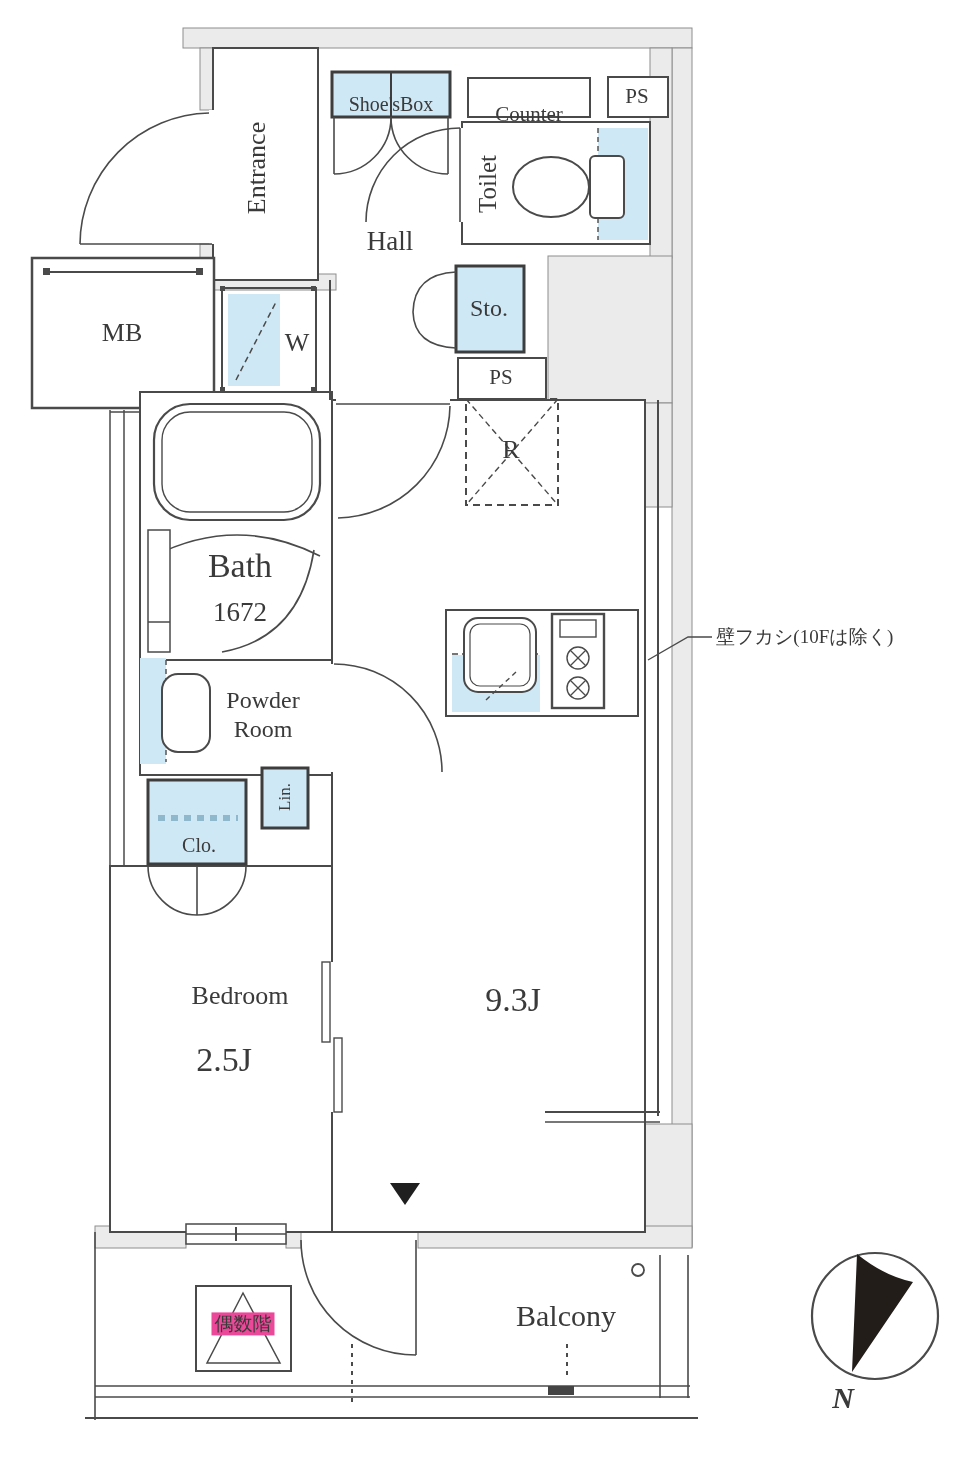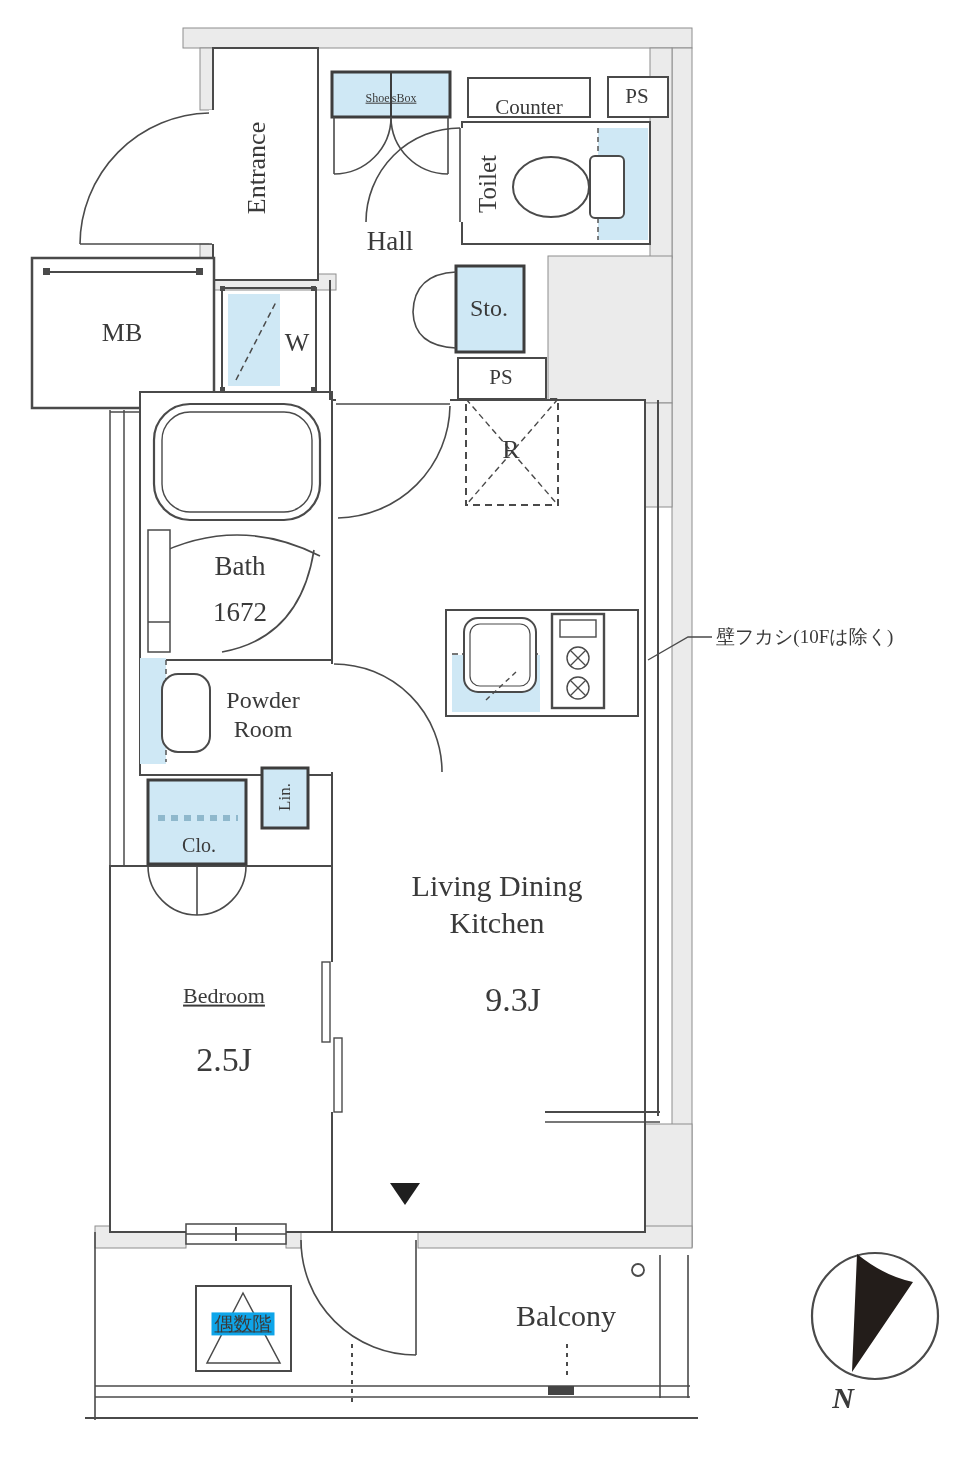--- a/index.html
+++ b/index.html
@@ -4,21 +4,21 @@
 <style>
   html,body{margin:0;padding:0;background:#fff;}
   #plan{position:relative;width:960px;height:1474px;background:#ffffff;overflow:hidden;
         font-family:"Liberation Serif","DejaVu Serif",serif;color:#323232;}
   #plan svg{position:absolute;left:0;top:0;}
   .lbl{position:absolute;transform:translate(-50%,-50%);white-space:nowrap;
        text-align:center;line-height:1.22;color:#3a3a3a;}
   .lbl.v{transform:translate(-50%,-50%) rotate(-90deg);}
   .lbl.wrap{white-space:normal;}
   .lbl.leftalign{transform:translate(0,-50%);text-align:center;}
-  .lbl.whitebg{background:#0ea5e9;padding:0 3px;text-decoration:underline;}
+  .lbl.whitebg{background:#ec4899;padding:0 3px;}
   .lbl.compassN{font-weight:bold;font-style:italic;}
 </style>
 </head>
 <body>
 
 <div id="plan">
 <svg width="960" height="1474" viewBox="0 0 960 1474">
 
   <g fill="#ebebeb" stroke="#8e8e8e" stroke-width="1">
     <rect x="183" y="28" width="509" height="20"></rect>
@@ -218,36 +218,35 @@
 
   <polyline points="648,660 688,637 712,637" fill="none" stroke="#4a4a4a" stroke-width="1.4"></polyline>
 
   <g>
     <circle cx="875" cy="1316" r="63" fill="#ffffff" stroke="#4a4a4a" stroke-width="2.2"></circle>
     <path d="M852,1372 L857,1254 Q884,1276 913,1282 Z" fill="#231d1a"></path>
   </g>
 </svg>
 
   <div class="lbl v" style="left:257px;top:168px;font-size:26px;">Entrance</div>
-  <div class="lbl" style="left:391px;top:98px;font-size:12px;text-decoration:underline;">Shoe'sBox</div>
-  <div class="lbl" style="left:529px;top:108px;font-size:21px;">Counter</div>
+  <div class="lbl" style="left:391px;top:104px;font-size:20px;">Shoe'sBox</div>
+  <div class="lbl" style="left:529px;top:115px;font-size:21px;">Counter</div>
   <div class="lbl" style="left:637px;top:97px;font-size:21px;">PS</div>
   <div class="lbl v" style="left:488px;top:184px;font-size:25px;">Toilet</div>
   <div class="lbl" style="left:390px;top:241px;font-size:27px;">Hall</div>
   <div class="lbl" style="left:489px;top:309px;font-size:24px;">Sto.</div>
   <div class="lbl" style="left:501px;top:378px;font-size:21px;">PS</div>
   <div class="lbl" style="left:511px;top:450px;font-size:26px;">R</div>
   <div class="lbl" style="left:122px;top:333px;font-size:26px;">MB</div>
   <div class="lbl" style="left:297px;top:343px;font-size:26px;">W</div>
-  <div class="lbl" style="left:240px;top:566px;font-size:27px;">Bath</div>
+  <div class="lbl" style="left:240px;top:566px;font-size:34px;">Bath</div>
   <div class="lbl" style="left:240px;top:612px;font-size:27px;">1672</div>
   <div class="lbl wrap" style="left:263px;top:715px;font-size:24px;width:130px;">Powder Room</div>
   <div class="lbl v" style="left:285px;top:797px;font-size:17px;">Lin.</div>
   <div class="lbl" style="left:199px;top:845px;font-size:20px;">Clo.</div>
-  <div class="lbl wrap" style="left:497px;top:905px;font-size:30px;width:260px;">Living Dining Kitchen</div>
   <div class="lbl" style="left:497px;top:1000px;font-size:34px;margin-left:16px;">9.3J</div>
-  <div class="lbl" style="left:224px;top:996px;font-size:22px;text-decoration:underline;">Bedroom</div>
+  <div class="lbl" style="left:240px;top:996px;font-size:26px;">Bedroom</div>
   <div class="lbl" style="left:224px;top:1060px;font-size:34px;">2.5J</div>
   <div class="lbl" style="left:566px;top:1316px;font-size:30px;">Balcony</div>
   <div class="lbl whitebg" style="left:243px;top:1324px;font-size:19px;">偶数階</div>
   <div class="lbl leftalign" style="left:716px;top:637px;font-size:19px;">壁フカシ(10Fは除く)</div>
   <div class="lbl compassN" style="left:843px;top:1398px;font-size:30px;">N</div>
 </div>
 
 </body></html>

